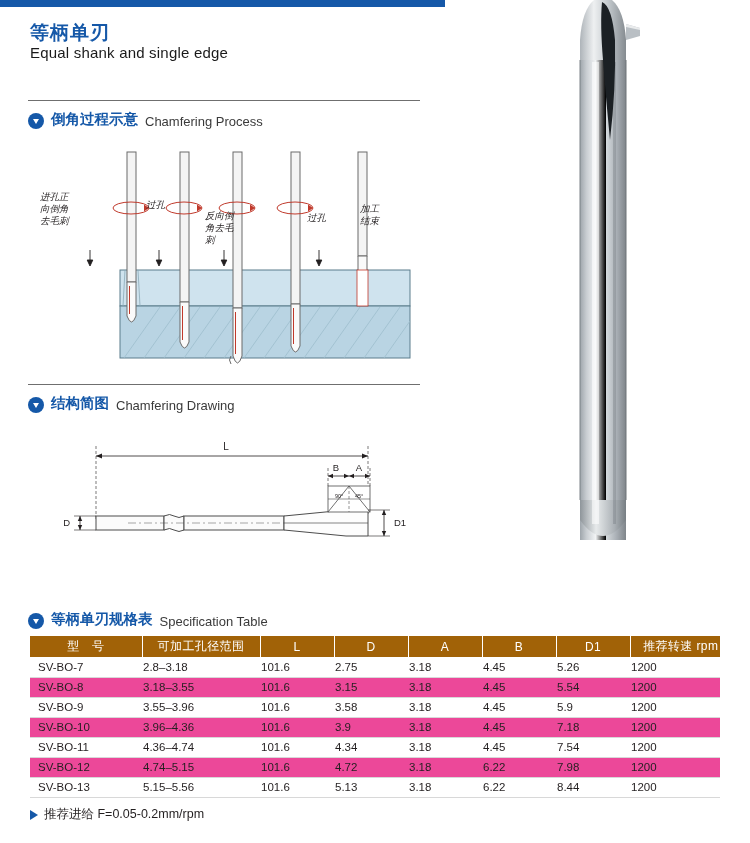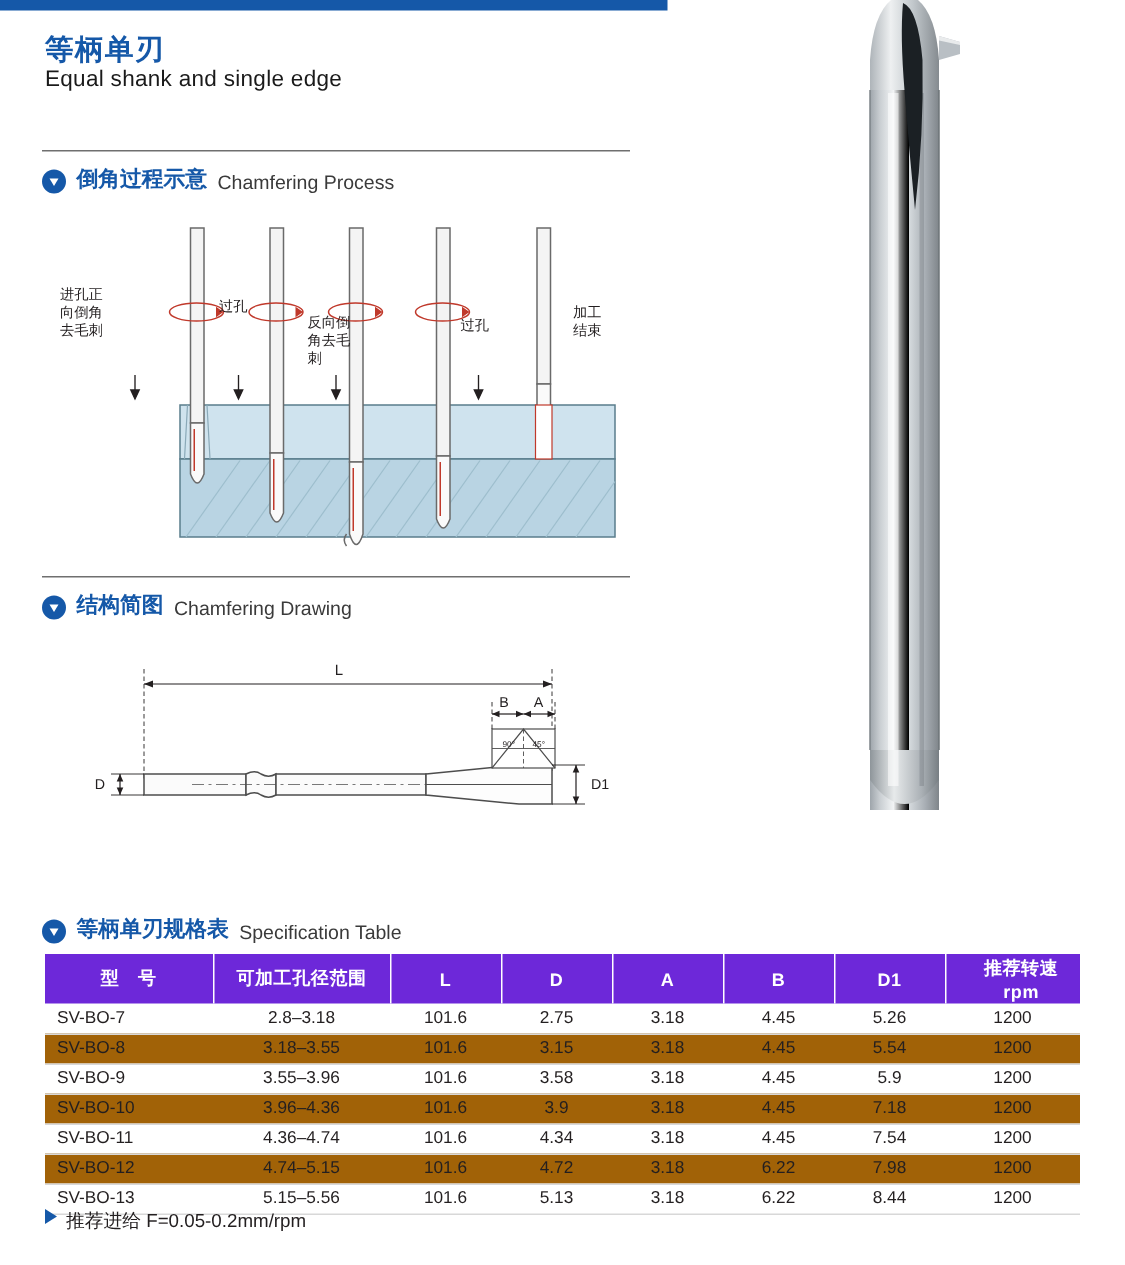--- a/index.html
+++ b/index.html
@@ -92,21 +92,21 @@
   }
   .sec-en {
     font-size: 13px;
     color: #3a3a3a;
   }
 
   
   .chamfer-wrap {
     position: absolute;
     left: 28px; top: 146px;
-    width: 400px; height: 232px;
+    width: 400px; height: 232px; font-style: italic;
   }
   .chamfer-wrap svg { display: block; }
 
   .cn-note {
     position: absolute;
     font-size: 9.5px;
     line-height: 12px;
     color: #231f20;
     white-space: pre-line;
     font-family: "DejaVu Sans", sans-serif;
@@ -124,45 +124,44 @@
     position: absolute;
     left: 30px; top: 636px;
     width: 690px;
   }
   table.spec {
     border-collapse: collapse;
     width: 690px;
     font-size: 11.5px;
   }
   table.spec th {
-    background: #6d28d9;
+    background: #a16207;
     color: #ffffff;
     font-size: 12px;
-    font-weight: bold;
+    font-weight: normal;
     height: 21px;
     border-right: 1px solid #ffffff;
     text-align: center;
     letter-spacing: .4px;
   }
   table.spec th:last-child { border-right: none; padding-left: 12px; }
   table.spec td {
     height: 20px;
-    text-align: center;
     border-bottom: 1px solid #d8d8d8;
     color: #231f20;
     font-size: 11.5px;
   }
-  table.spec tr.alt td { background: #a16207; }
+  table.spec tr.alt td { background: #ec4899; }
   table.spec td.model { text-align: left; padding-left: 8px; }
 
   .footnote {
     position: absolute;
     left: 30px; top: 806px;
     display: flex;
-    align-items: flex-start;
+    align-items: center;
     gap: 6px;
     font-size: 12.5px;
     color: #231f20;
   }
   .tri {
     width: 0; height: 0;
     border-top: 5px solid transparent;
     border-bottom: 5px solid transparent;
     border-left: 8px solid #1558a8;
   }
@@ -276,21 +275,21 @@
     </svg>
 
     <div class="cn-note" style="left:12px; top:45px;">进孔正
 向倒角
 去毛刺</div>
     <div class="cn-note" style="left:118px; top:53px;">过孔</div>
     <div class="cn-note" style="left:177px; top:64px;">反向倒
 角去毛
 刺</div>
     <div class="cn-note" style="left:279px; top:66px;">过孔</div>
-    <div class="cn-note" style="left:354px; top:57px;">加工
+    <div class="cn-note" style="left:332px; top:57px;">加工
 结束</div>
   </div>
 
   <div class="section" style="top:384px;">
     <div class="rule"></div>
     <div class="sec-head">
       <span class="bullet"></span>
       <span class="sec-zh">结构简图</span>
       <span class="sec-en">Chamfering Drawing</span>
     </div>

